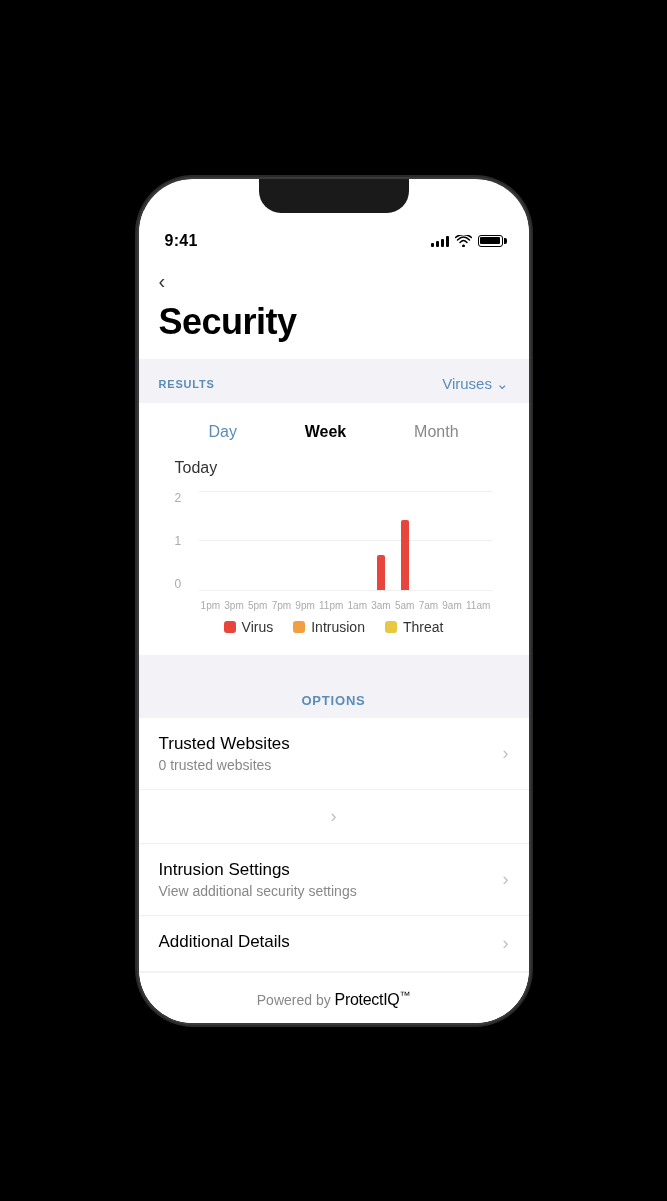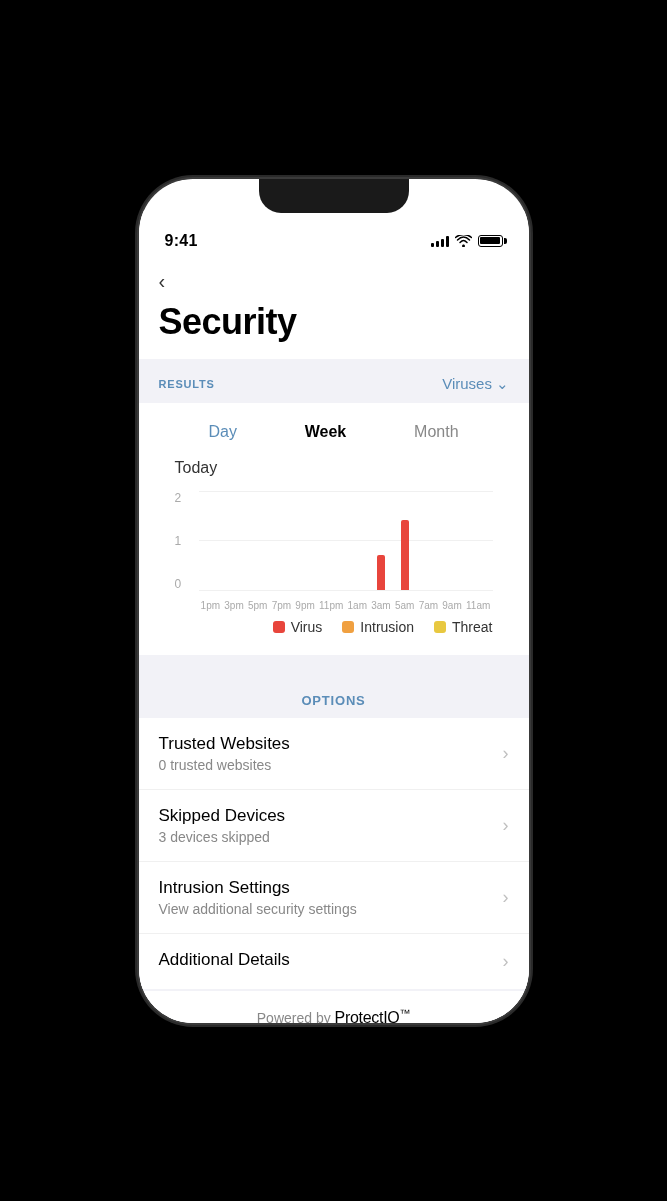--- a/index.html
+++ b/index.html
@@ -294,21 +294,21 @@
       bottom: 0;
       display: flex;
       justify-content: space-around;
       font-size: 10px;
       color: #aaa;
     }
 
     
     .legend {
       display: flex;
-      justify-content: flex-end;
+      justify-content: center;
       gap: 20px;
       margin-top: 8px;
     }
 
     .legend-item {
       display: flex;
       align-items: center;
       gap: 6px;
       font-size: 14px;
       color: #333;
@@ -542,24 +542,20 @@
 
           <div class="option-item">
             <div class="option-text-group">
               <div class="option-title">Trusted Websites</div>
               <div class="option-subtitle">0 trusted websites</div>
             </div>
             <span class="chevron">›</span>
           </div>
 
           <div class="option-item">
-            <div class="option-text-group">
-              <div class="option-title">Skipped Devices</div>
-              <div class="option-subtitle">3 devices skipped</div>
-            </div>
             <span class="chevron">›</span>
           </div>
 
           <div class="option-item">
             <div class="option-text-group">
               <div class="option-title">Intrusion Settings</div>
               <div class="option-subtitle">View additional security settings</div>
             </div>
             <span class="chevron">›</span>
           </div>

